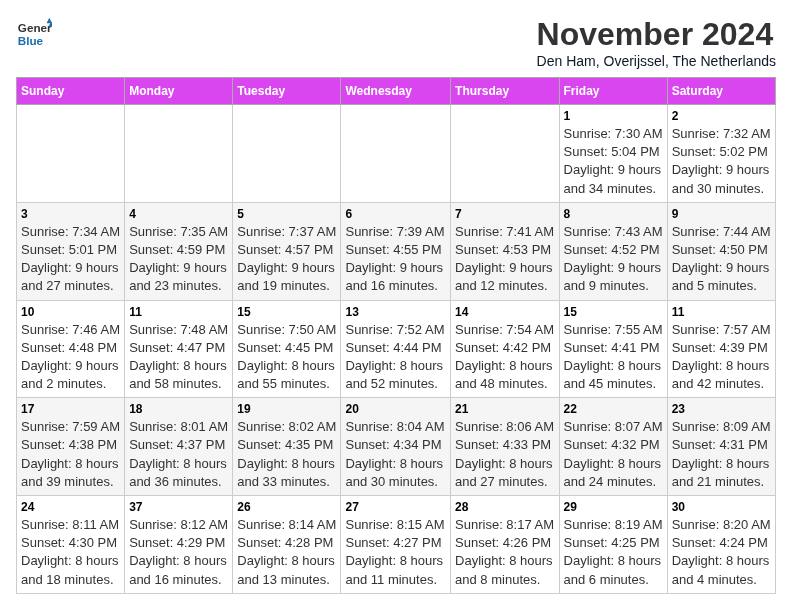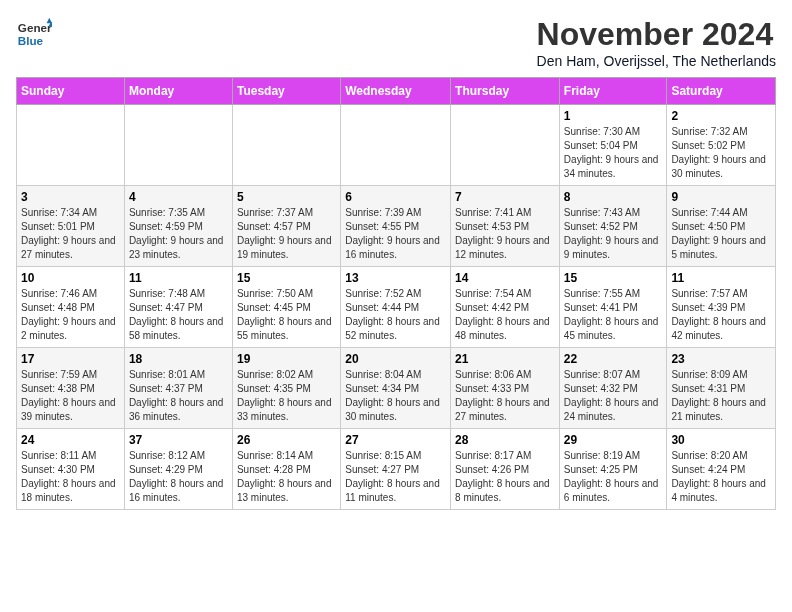--- a/index.html
+++ b/index.html
@@ -61,21 +61,21 @@
     }
     tbody tr:nth-child(even) td {
       background: #f5f5f5;
     }
     .day-num {
       font-weight: bold;
       font-size: 12px;
       margin-bottom: 2px;
     }
     .day-info {
-      font-size: 10px;
+      font-size: 13px;
       color: #333;
       line-height: 1.4;
     }
     .empty-cell {
       background: #fff;
     }
   </style>
 </head>
 <body>
 

